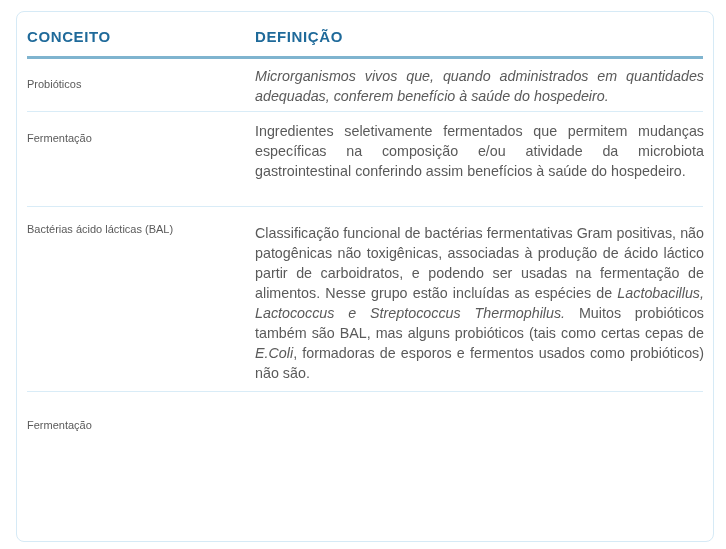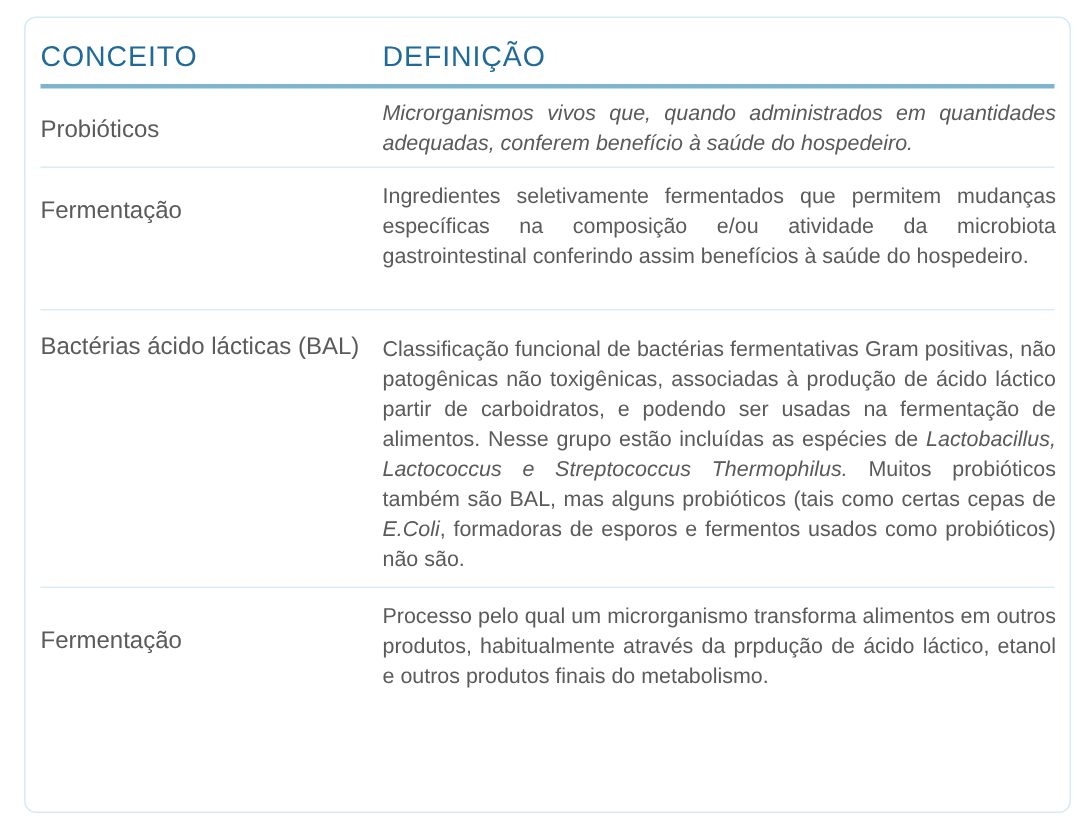--- a/index.html
+++ b/index.html
@@ -32,37 +32,37 @@
     width: 676px;
   }
   .thead {
     height: 44px;
     position: relative;
     border-bottom: 3.5px solid #7fb4cf;
   }
   .th {
     position: absolute;
     top: 16px;
-    font-size: 19px;
-    font-weight: normal;
+    font-size: 15px;
+    font-weight: bold;
     color: #1f6a9a;
     letter-spacing: 0.6px;
   }
   .th.c1 { left: 0; }
   .th.c2 { left: 228px; }
   .row {
     position: relative;
     border-bottom: 1.5px solid #d9ecf7;
     box-sizing: border-box;
   }
   .row:last-child { border-bottom: none; }
   .cell-concept {
     position: absolute;
     left: 0;
-    font-size: 16px;
+    font-size: 11px;
     color: #5a5a5a;
     white-space: nowrap;
   }
   .cell-def {
     margin-left: 228px;
     font-size: 14.3px;
     line-height: 20px;
     color: #5a5a5a;
     text-align: justify;
     width: 449px;
@@ -91,17 +91,16 @@
     </div>
 
 
     <div class="row" style="height:185px;">
       <span class="cell-concept" style="top:16px;">Bactérias ácido lácticas (BAL)</span>
       <div class="cell-def" style="padding-top:16px;"><span>Classificação funcional de bactérias fermentativas Gram positivas, não patogênicas não toxigênicas, associadas à produção de ácido láctico partir de carboidratos, e podendo ser usadas na fermentação de alimentos. Nesse grupo estão incluídas as espécies de </span><i>Lactobacillus, Lactococcus e Streptococcus Thermophilus.</i><span> Muitos probióticos também são BAL, mas alguns probióticos (tais como certas cepas de </span><i>E.Coli</i><span>, formadoras de esporos e fermentos usados como probióticos) não são.</span></div>
     </div>
 
     <div class="row" style="height:88px;">
       <span class="cell-concept" style="top:27px;">Fermentação</span>
-      <div class="cell-def" style="padding-top:9px;">Processo pelo qual um microrganismo transforma alimentos em outros produtos, habitualmente através da prpdução de ácido láctico, etanol e outros produtos finais do metabolismo.</div>
     </div>
 
   </div>
 </div>
 
 </body></html>

